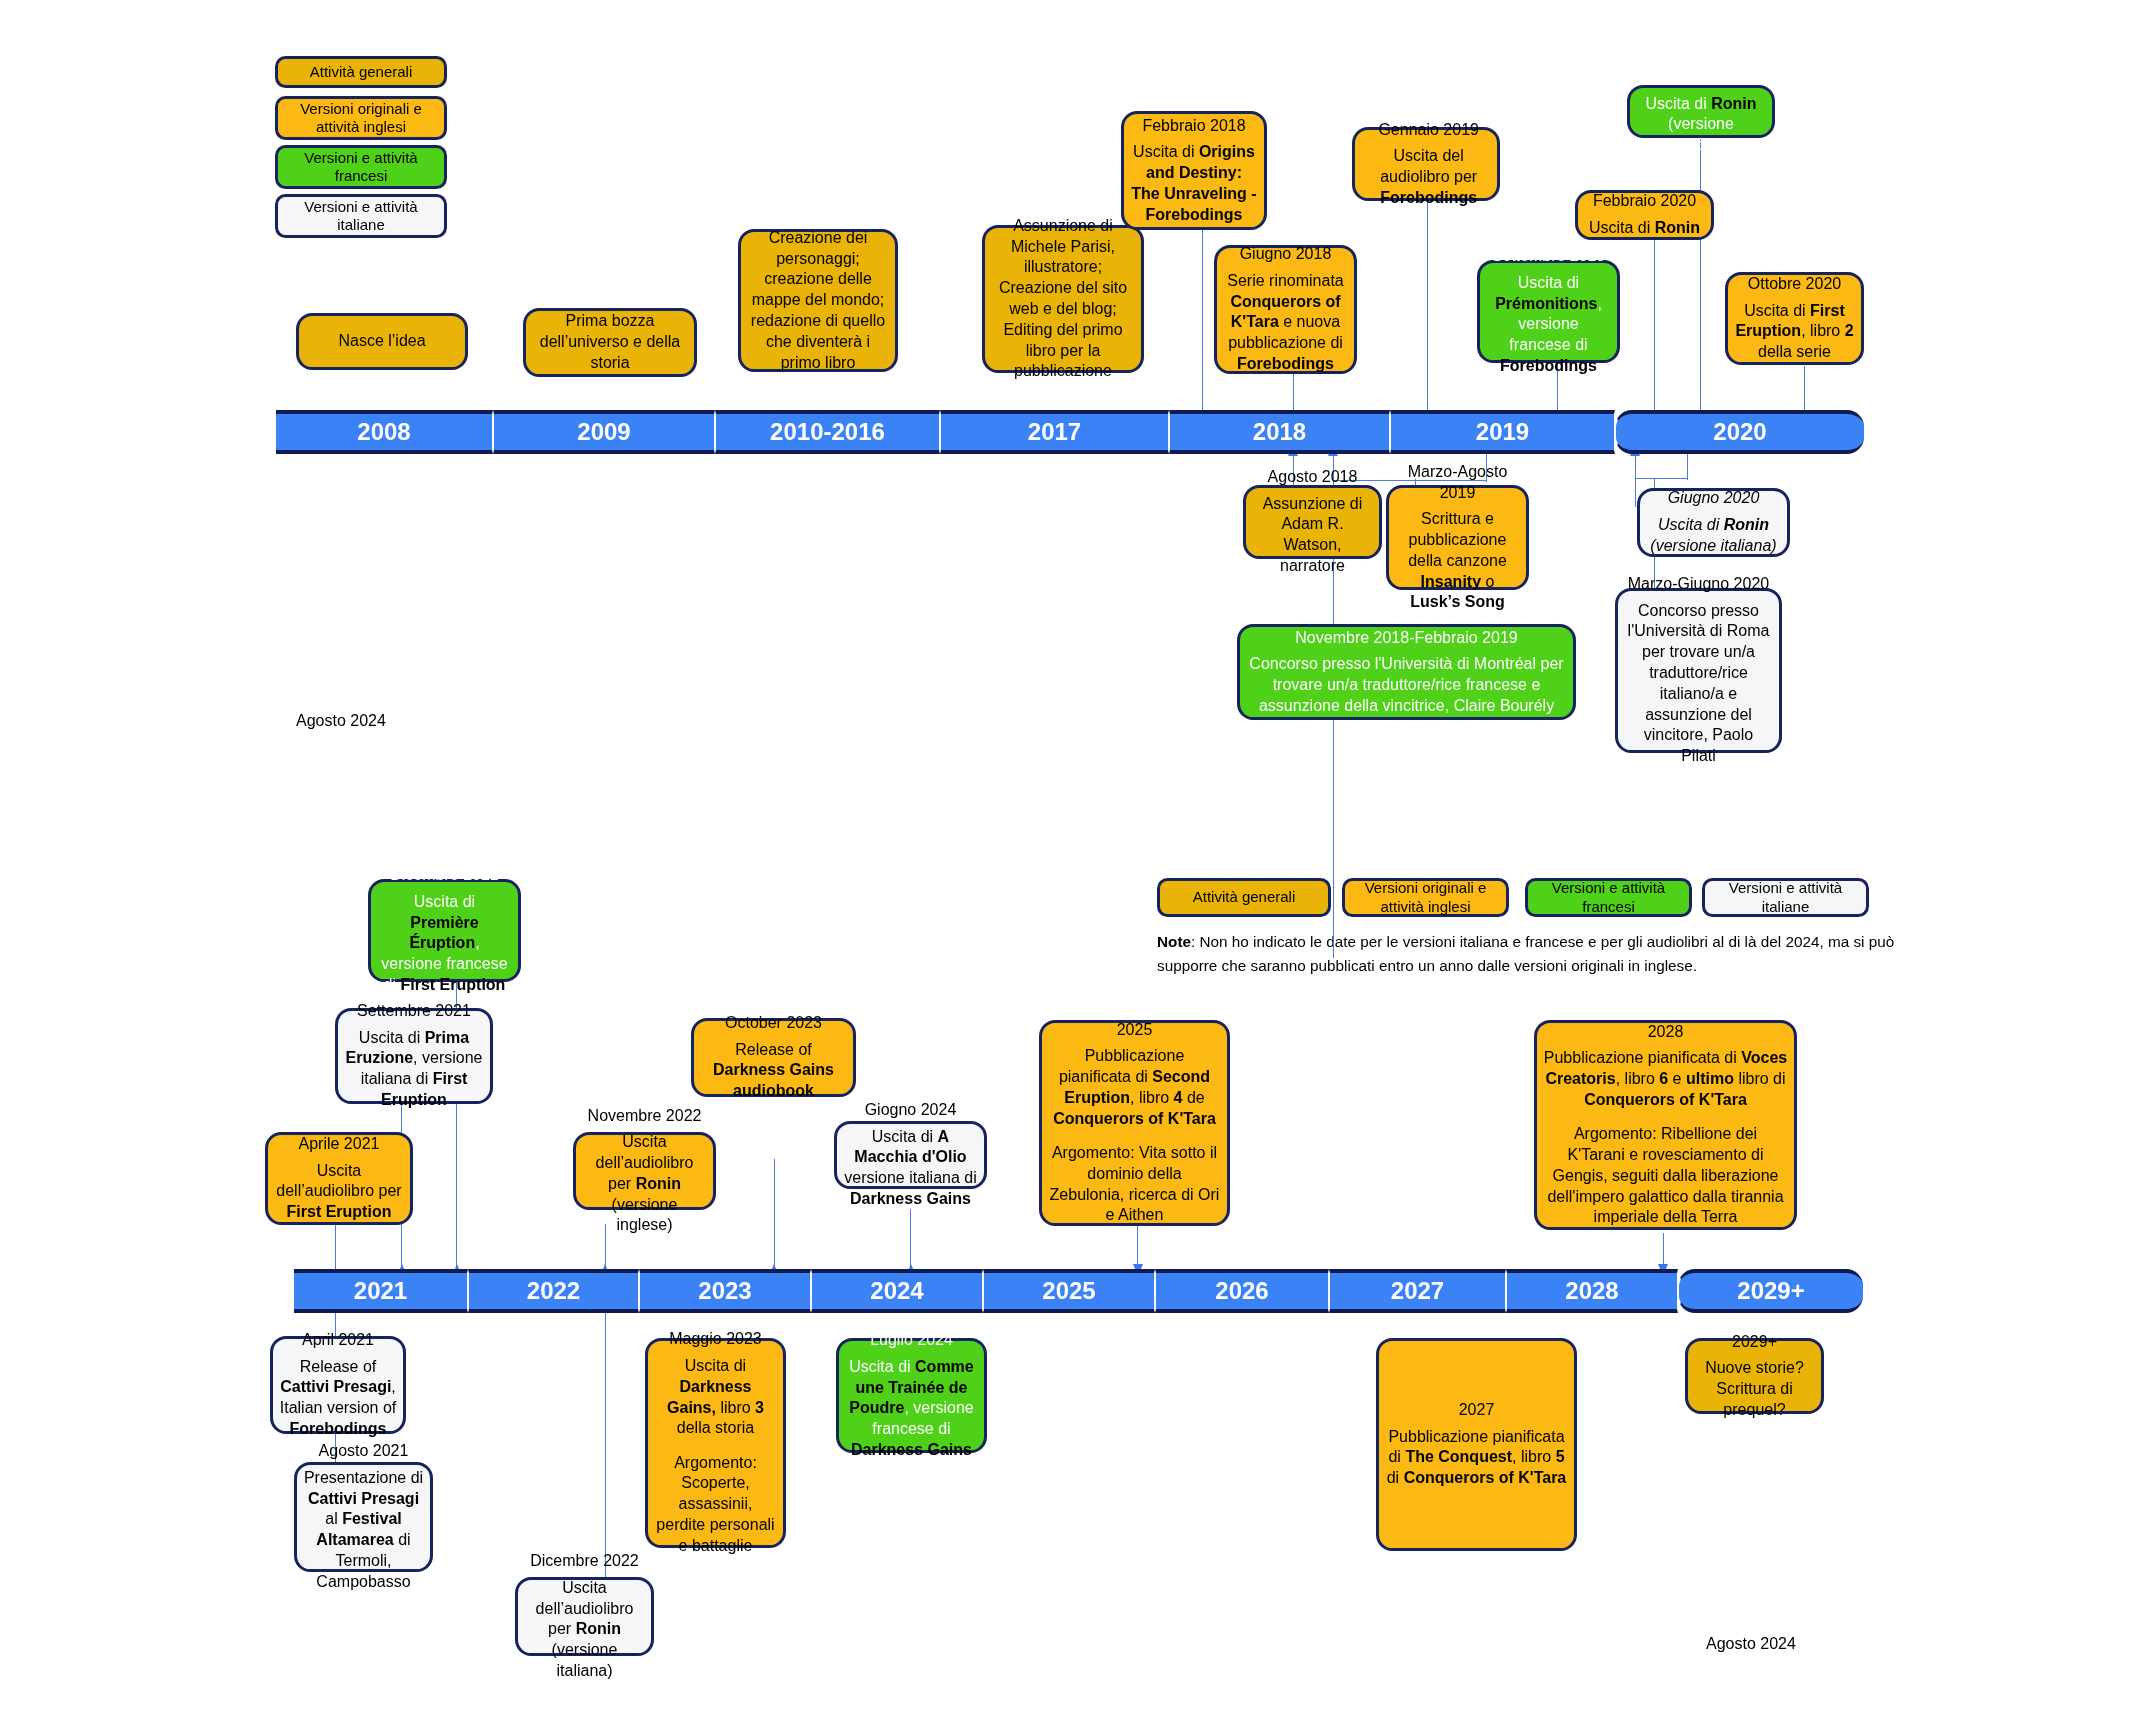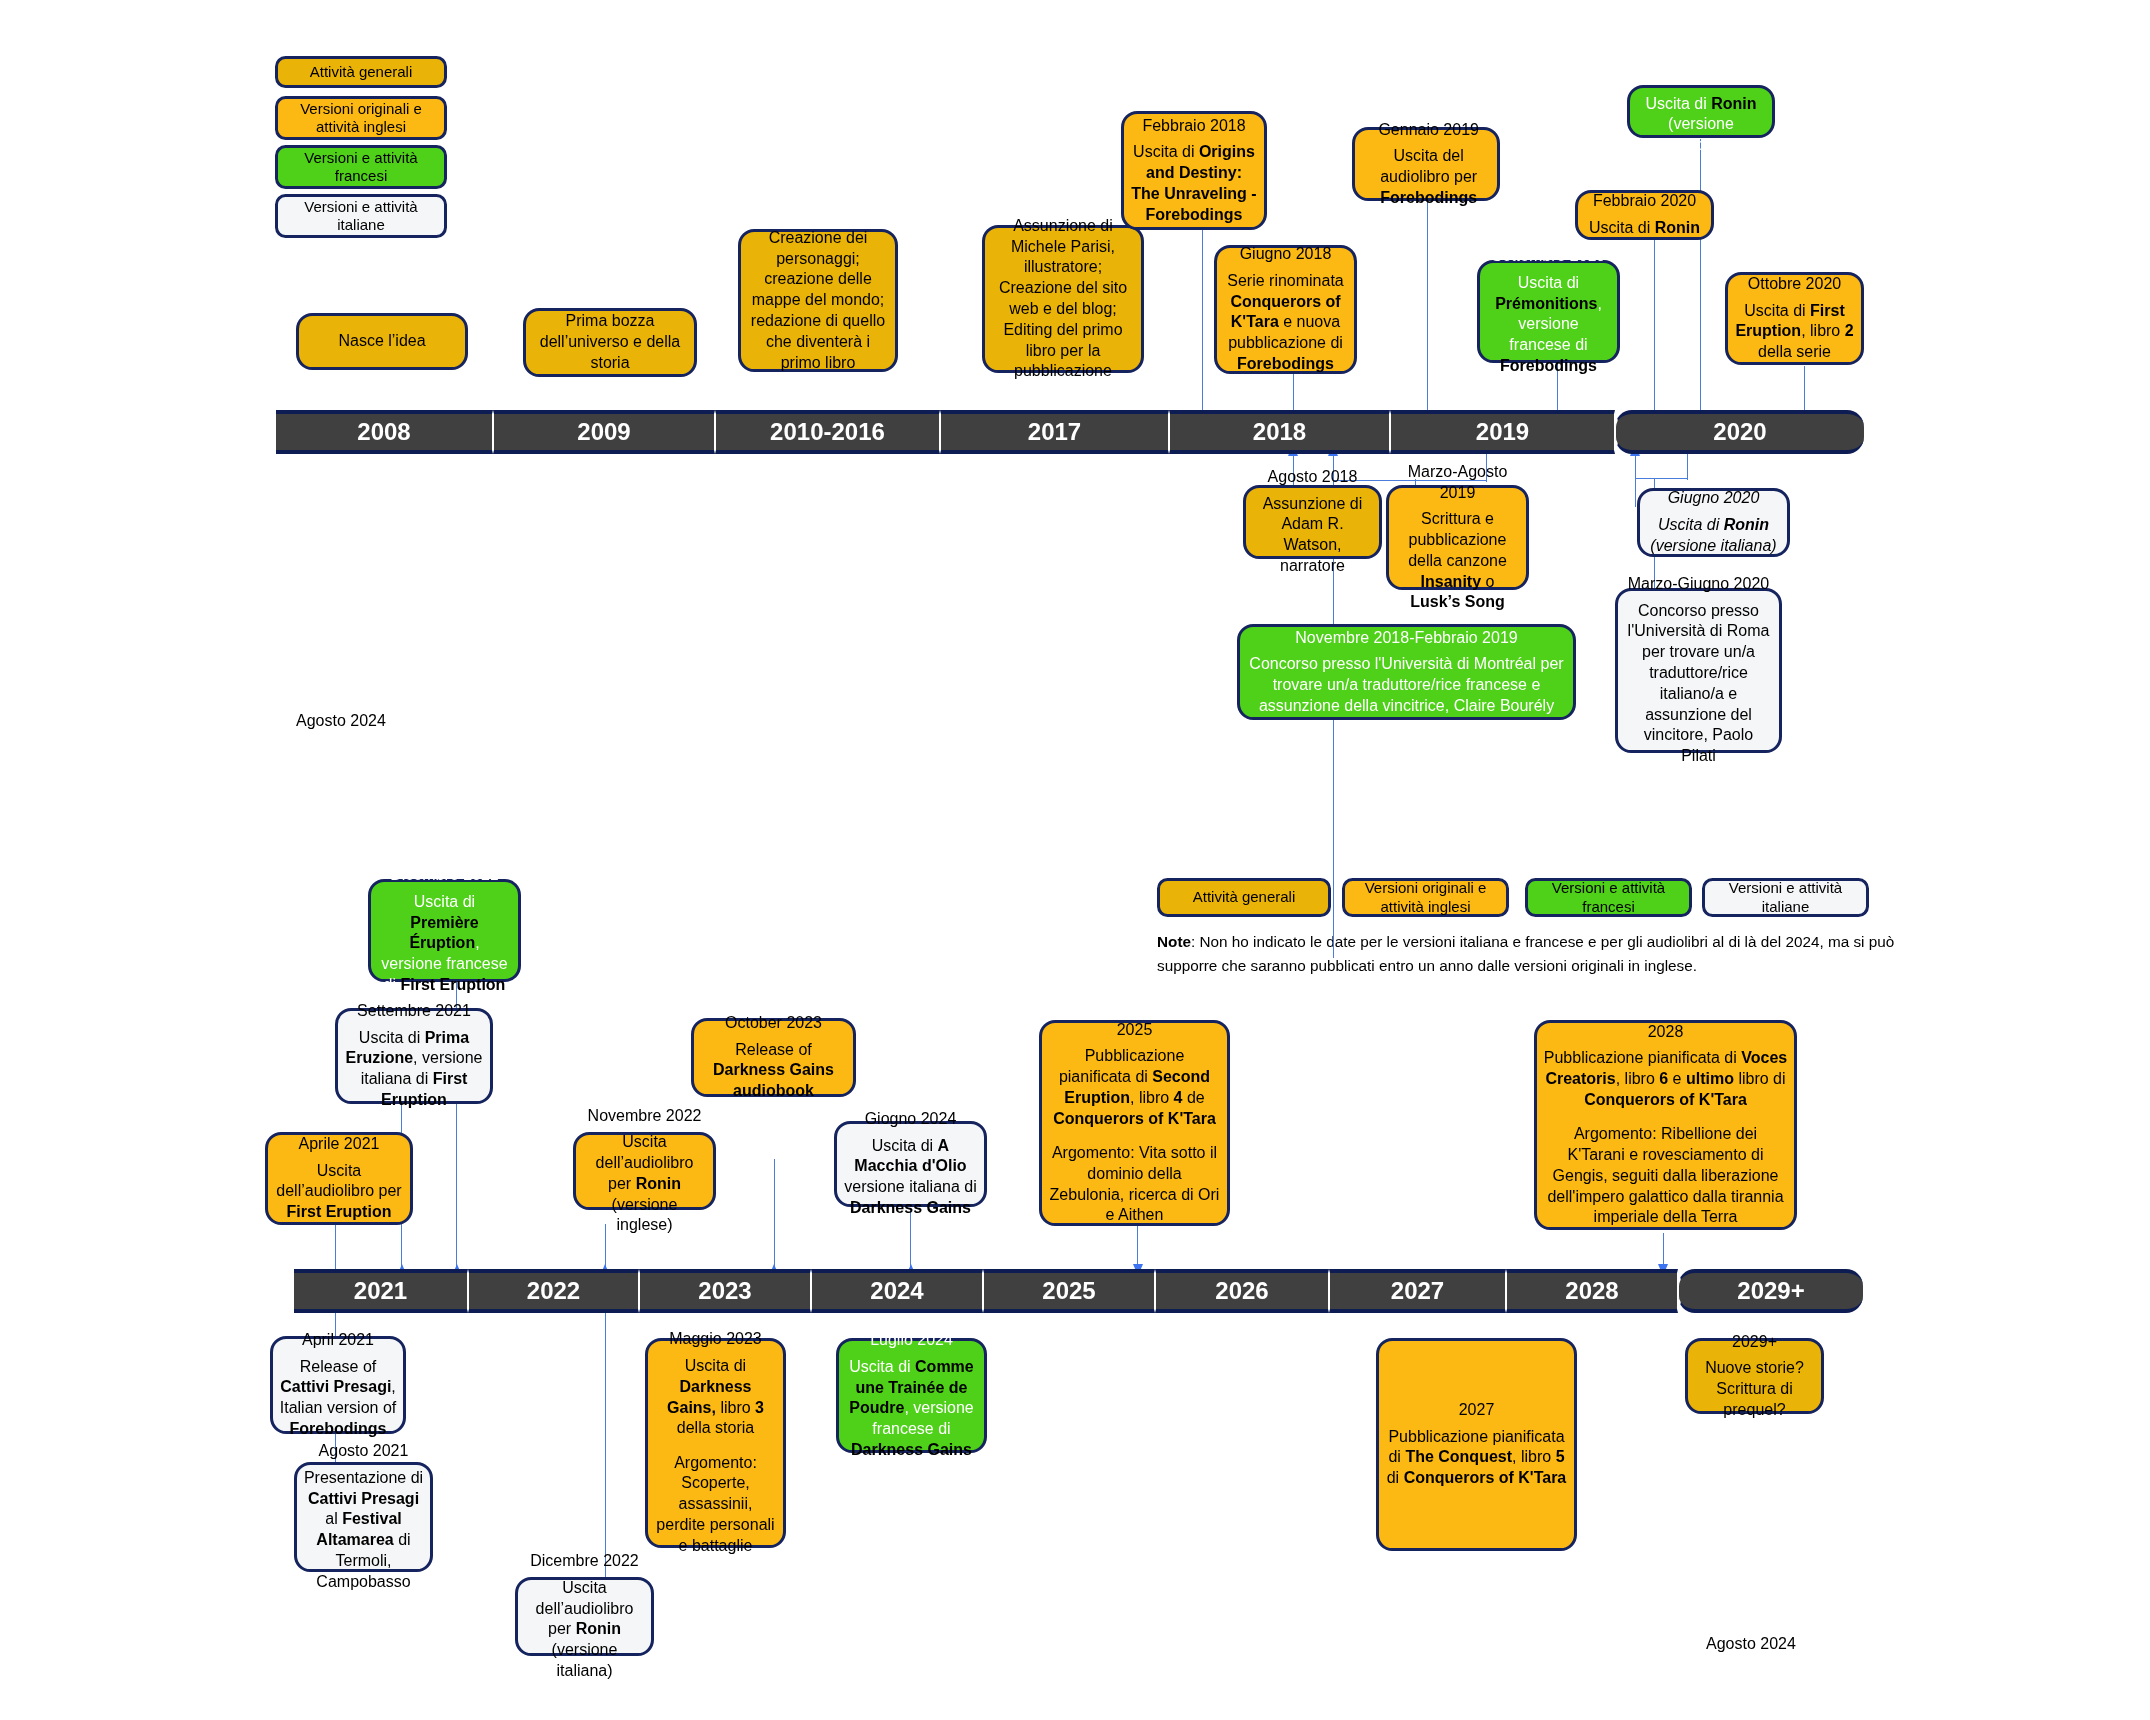--- a/index.html
+++ b/index.html
@@ -43,21 +43,21 @@
     position:absolute;box-sizing:border-box;
     border:3.3px solid #15235e;border-radius:10.5px;
     display:flex;align-items:center;justify-content:center;
     text-align:center;font-size:15px;color:#000;line-height:1.22;
     padding:1.9px 3.8px;
   }
 
   
   .bar{position:absolute;height:44px;display:flex;z-index:6;}
   .bar .seg{
-    background:#404040;
+    background:#3b82f6;
     border-top:4.3px solid #0d1c52;
     border-bottom:4.3px solid #0d1c52;
     border-left:1.4px solid #ffffff;
     border-right:1.4px solid #ffffff;
     box-sizing:border-box;
     display:flex;align-items:center;justify-content:center;
     color:#ffffff;font-size:24px;font-weight:bold;
   }
   .bar .seg:first-child{border-left:none;}
   .bar .seg:last-child{border-right:none;border-radius:17px;}
@@ -314,21 +314,21 @@
     </span>
   </div>
 
   <div class="box orange" style="left:691px;top:1018px;width:165px;height:79px;">
     <span class="inner">
       <span class="hdr">October 2023</span>
       <span class="body">Release of <b>Darkness Gains audiobook</b></span>
     </span>
   </div>
 
-  <div class="box white" style="left:834px;top:1121px;width:153px;height:86px;">
+  <div class="box white" style="left:834px;top:1121px;width:153px;height:68px;">
     <span class="inner">
       <span class="hdr">Giogno 2024</span>
       <span class="body">Uscita di <b>A Macchia d'Olio</b> versione italiana di <b>Darkness Gains</b></span>
     </span>
   </div>
 
   <div class="box orange" style="left:1039px;top:1020px;width:191px;height:206px;">
     <span class="inner">
       <span class="hdr">2025</span>
       <span class="body">Pubblicazione pianificata di <b>Second Eruption</b>, libro <b>4</b> de <b>Conquerors of K'Tara</b></span>

